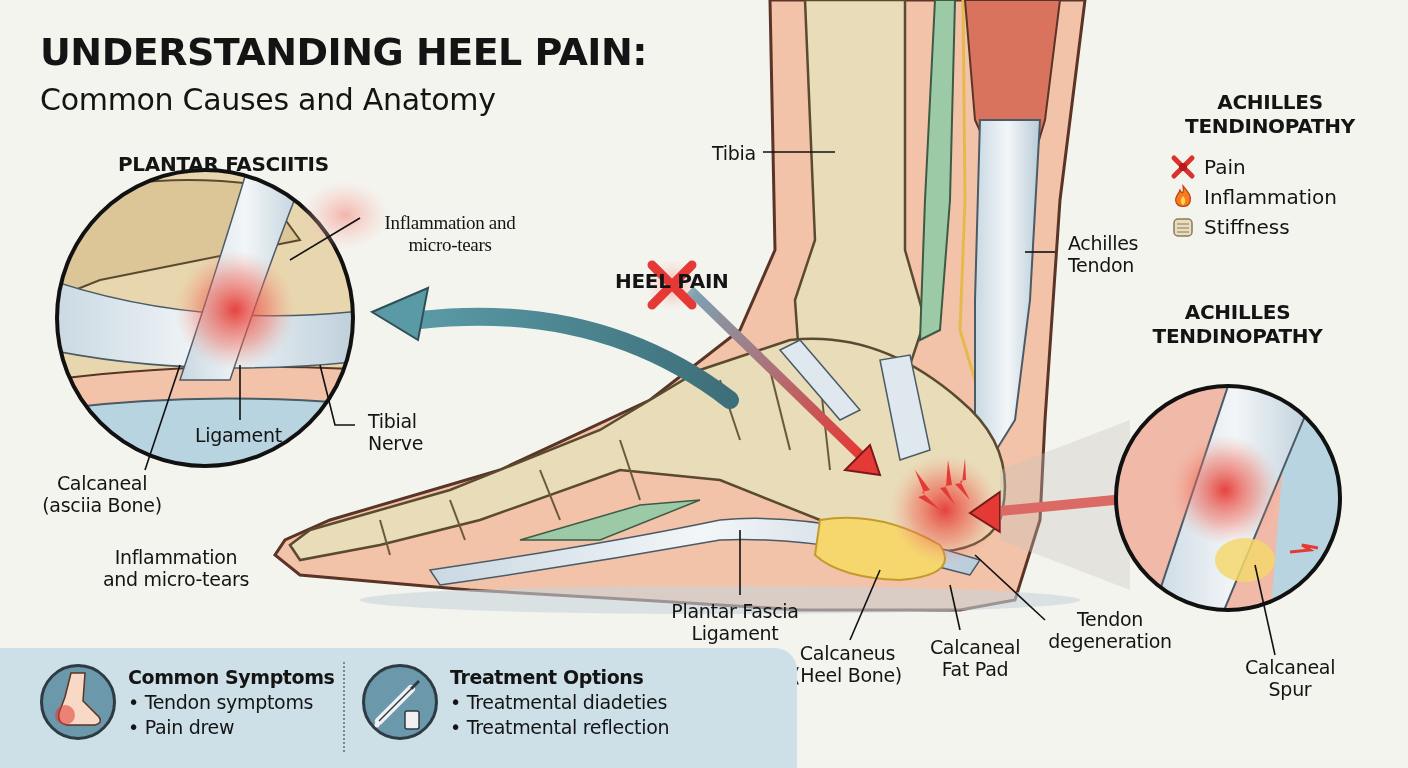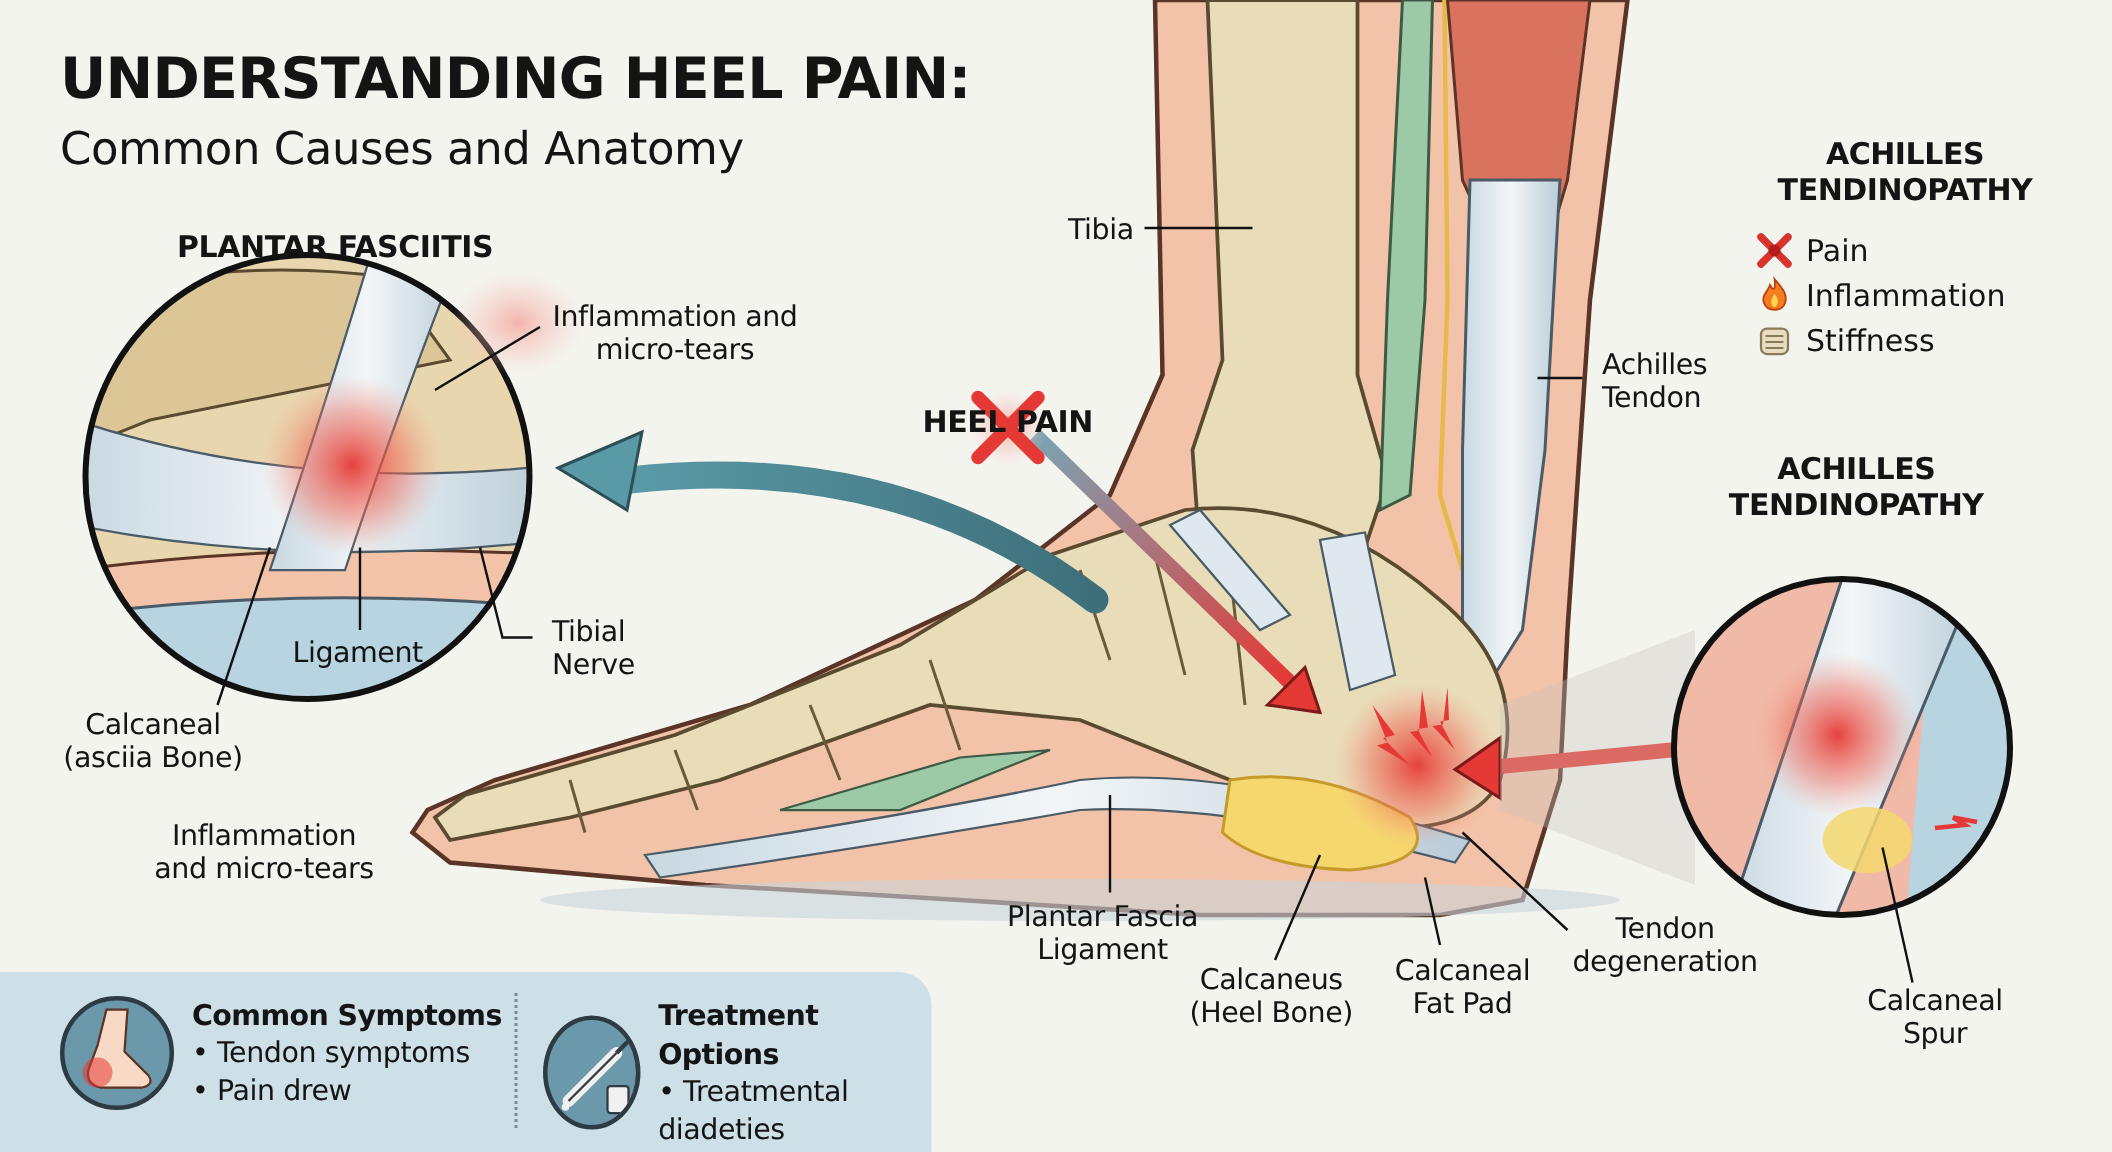--- a/index.html
+++ b/index.html
@@ -7,21 +7,21 @@
   .abs{position:absolute;}
   .title{left:40px;top:30px;font-size:38px;font-weight:bold;letter-spacing:-0.5px;line-height:44px;font-family:"DejaVu Sans",sans-serif;}
   .subtitle{left:40px;top:82px;font-size:30px;line-height:36px;letter-spacing:-0.3px;}
   .heading{font-weight:bold;font-size:20px;line-height:24px;letter-spacing:-0.3px;text-align:center;}
   .lbl{font-size:19px;line-height:22px;letter-spacing:-0.3px;}
   .lbl.c{text-align:center;}
   svg.art{position:absolute;left:0;top:0;}
   .symptom-list{left:1170px;top:152px;}
   .symptom-row{display:flex;align-items:center;height:30px;font-size:20px;}
   .symptom-row .ic{width:26px;height:26px;margin-right:8px;display:inline-block;}
-  .panel{left:0;top:648px;width:621px;height:120px;background:#cde0e8;border-top-right-radius:22px;}
+  .panel{left:0;top:648px;width:797px;height:120px;background:#cde0e8;border-top-right-radius:22px;}
   .panel-block{position:absolute;top:16px;display:flex;}
   .panel-circle{width:76px;height:76px;border-radius:50%;background:#6b98ab;border:3px solid #2e3b42;box-sizing:border-box;overflow:hidden;position:relative;}
   .panel-text{margin-left:12px;}
   .panel-title{font-weight:bold;font-size:19px;line-height:26px;letter-spacing:-0.4px;}
   .panel-item{font-size:19px;line-height:25px;letter-spacing:-0.3px;}
   .divider{position:absolute;left:343px;top:14px;height:90px;border-left:2px dotted #7b8a92;}
 </style>
 </head>
 <body>
 
@@ -151,21 +151,21 @@
     <path d="M950 585 L960 630"></path>
     <path d="M975 555 L1045 620"></path>
     <path d="M1255 565 L1275 655"></path>
   </g>
 </svg>
 
 <div class="abs title">UNDERSTANDING HEEL PAIN:</div>
 <div class="abs subtitle">Common Causes and Anatomy</div>
 
 <div class="abs heading" style="left:98px;top:152px;margin-left:20px;">PLANTAR FASCIITIS</div>
-<div class="abs lbl c" style="left:360px;top:200px;width:180px;">
+<div class="abs lbl c" style="left:360px;top:212px;width:180px;font-family:Liberation Serif, serif;">
   <div>Inflammation and</div>
   <div>micro-tears</div>
 </div>
 <div class="abs lbl" style="left:195px;top:424px;">Ligament</div>
 <div class="abs lbl" style="left:368px;top:410px;">
   <div>Tibial</div>
   <div>Nerve</div>
 </div>
 <div class="abs lbl c" style="left:32px;top:472px;width:140px;">
   <div>Calcaneal</div>
@@ -257,15 +257,16 @@
         <path d="M14 54 L46 22" stroke="#f0f0f0" stroke-width="8" stroke-linecap="round"></path>
         <path d="M14 54 L46 22" stroke="#2e3b42" stroke-width="1.5" fill="none"></path>
         <path d="M46 22 L54 14" stroke="#2e3b42" stroke-width="3"></path>
         <rect x="40" y="44" width="14" height="18" rx="2" fill="#f0f0f0" stroke="#2e3b42" stroke-width="1.5"></rect>
         <circle cx="12" cy="58" r="2.5" fill="#f0f0f0"></circle>
       </svg>
     </div>
     <div class="panel-text">
       <div class="panel-title">Treatment Options</div>
       <div class="panel-item">• Treatmental diadeties</div>
+      <div class="panel-item">• Treatmental reflection</div>
     </div>
   </div>
 </div>
 
 </body></html>

